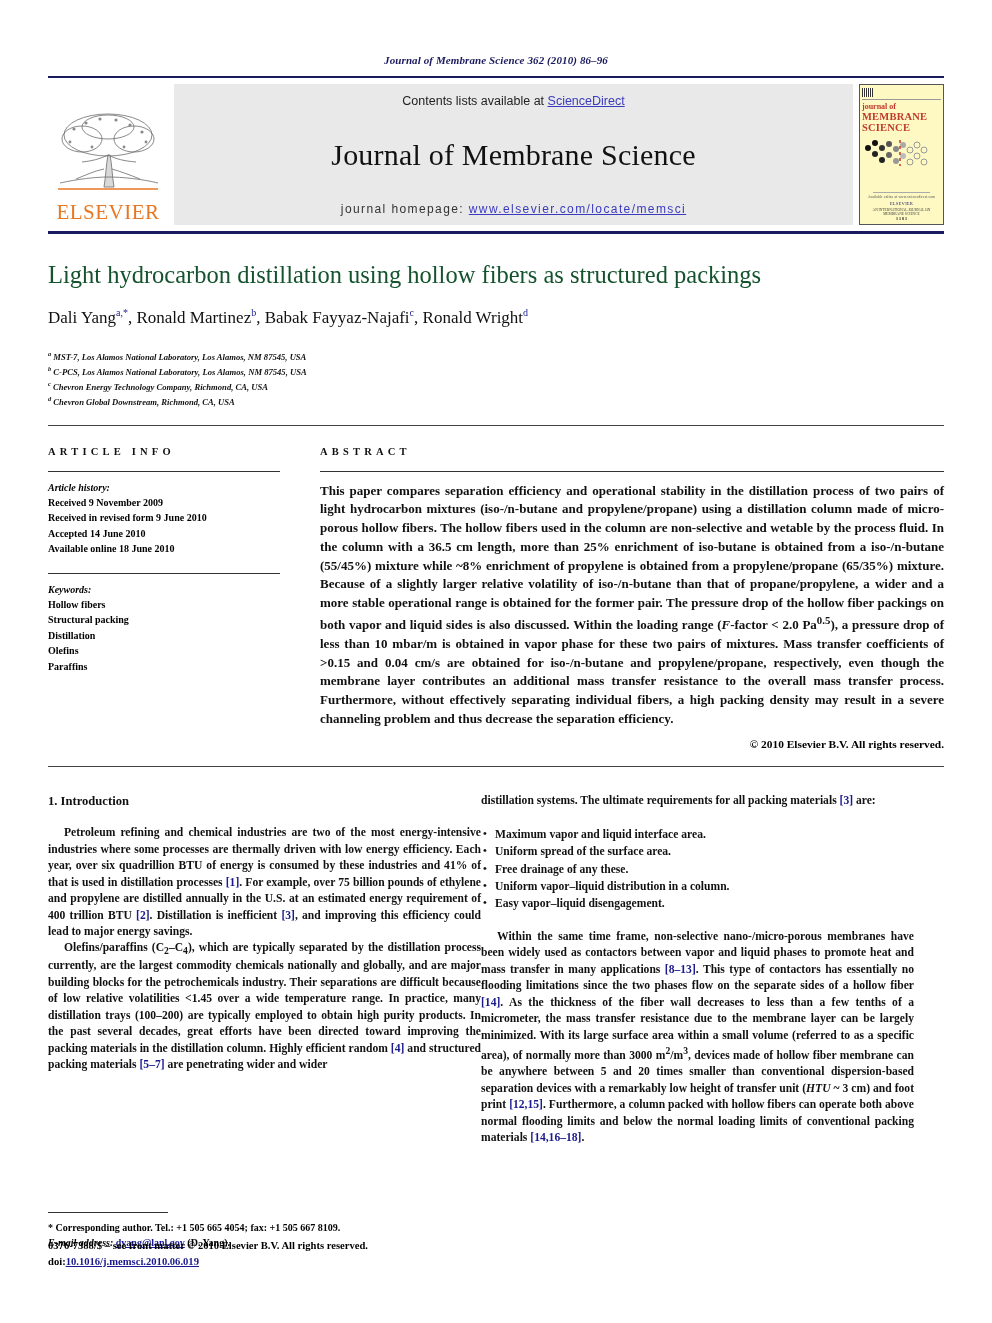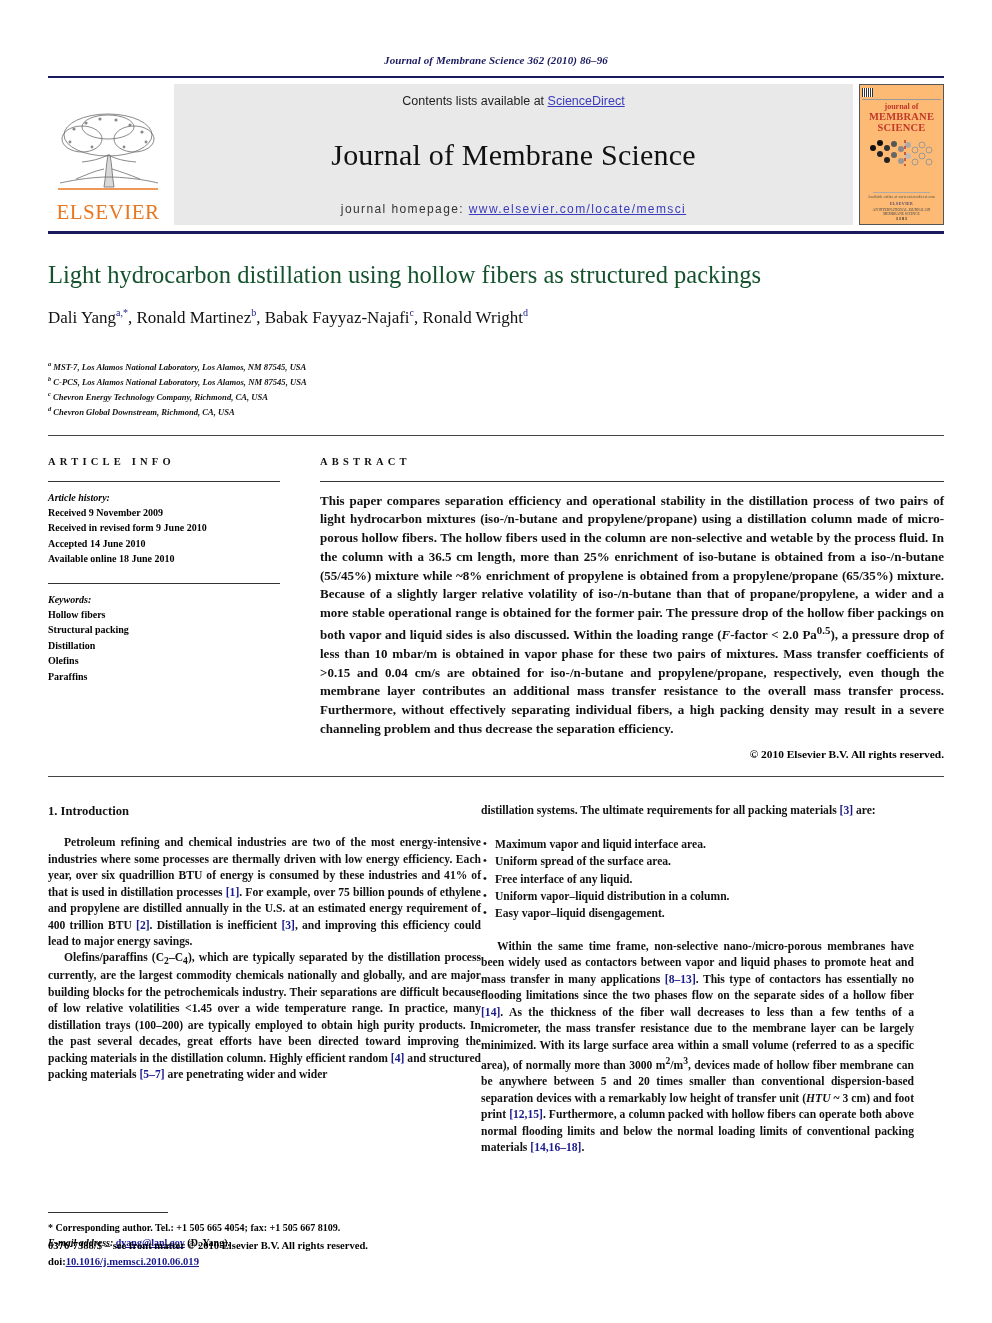--- a/index.html
+++ b/index.html
@@ -72,25 +72,24 @@
   .homepage-line {
     font-family:"Liberation Sans", sans-serif;
     font-size:12px;
     color:#333;
     letter-spacing:1.4px;
   }
   .homepage-line .url { color:#3b3bbd; }
   .cover-thumb {
     width:85px; flex:0 0 85px;
     border:1px solid #555;
-    background:#fdba74;
+    background:#fef9c3;
     padding:3px 2px;
     box-sizing:border-box;
     display:flex; flex-direction:column;
-    align-items:center;
   }
   .cov-barcode { align-self:flex-start; width:11px; height:9px;
     background:repeating-linear-gradient(90deg,#333 0 1px,#fff 1px 2px); margin-bottom:1px;}
   .cov-rule { width:100%; height:1px; background:#999; margin:1px 0 3px 0; }
   .cov-jof { font-family:"Liberation Serif", serif; font-size:8px; color:#c0392b; font-weight:bold; line-height:1.05; }
   .cov-mem { font-family:"Liberation Serif", serif; font-size:10.5px; color:#c0392b; font-weight:bold; line-height:1.05; letter-spacing:0.2px;}
   .cov-sci { font-family:"Liberation Serif", serif; font-size:10.5px; color:#c0392b; font-weight:bold; line-height:1.05; letter-spacing:0.2px;}
   .cov-art { margin-top:3px; }
   .cov-foot { margin-top:auto; width:100%; text-align:center; }
   .cov-foot .l1 { height:1px; background:#aaa; width:72%; margin:2px auto 2px; }
@@ -108,21 +107,21 @@
     font-size:24.5px;
     line-height:1.2;
     color:#14532d;
     font-weight:normal;
     margin:0 0 18px 0;
   }
   .authors {
     font-family:"Liberation Serif", serif;
     font-size:17px;
     color:#111;
-    margin-bottom:31px;
+    margin-bottom:21px;
   }
   .authors sup { font-size:10px; color:#1a1a8e; }
   .affil {
     font-family:"Liberation Serif", serif;
     font-style:italic;
     font-weight:bold;
     font-size:8.6px;
     line-height:1.52;
     color:#111;
   }
@@ -356,21 +355,21 @@
       <div class="h2">1. Introduction</div>
       <p class="bp">Petroleum refining and chemical industries are two of the most energy-intensive industries where some processes are thermally driven with low energy efficiency. Each year, over six quadrillion BTU of energy is consumed by these industries and 41% of that is used in distillation processes <span class="ref">[1]</span>. For example, over 75 billion pounds of ethylene and propylene are distilled annually in the U.S. at an estimated energy requirement of 400 trillion BTU <span class="ref">[2]</span>. Distillation is inefficient <span class="ref">[3]</span>, and improving this efficiency could lead to major energy savings.</p>
       <p class="bp">Olefins/paraffins (C<sub>2</sub>–C<sub>4</sub>), which are typically separated by the distillation process currently, are the largest commodity chemicals nationally and globally, and are major building blocks for the petrochemicals industry. Their separations are difficult because of low relative volatilities &lt;1.45 over a wide temperature range. In practice, many distillation trays (100–200) are typically employed to obtain high purity products. In the past several decades, great efforts have been directed toward improving the packing materials in the distillation column. Highly efficient random <span class="ref">[4]</span> and structured packing materials <span class="ref">[5–7]</span> are penetrating wider and wider</p>
     </div>
 
     <div class="bcol">
       <p class="bp noind">distillation systems. The ultimate requirements for all packing materials <span class="ref">[3]</span> are:</p>
       <ul class="bullets">
         <li>Maximum vapor and liquid interface area.</li>
         <li>Uniform spread of the surface area.</li>
-        <li>Free interface of any liquid.</li>
+        <li>Free drainage of any these.</li>
         <li>Uniform vapor–liquid distribution in a column.</li>
         <li>Easy vapor–liquid disengagement.</li>
       </ul>
       <p class="bp">Within the same time frame, non-selective nano-/micro-porous membranes have been widely used as contactors between vapor and liquid phases to promote heat and mass transfer in many applications <span class="ref">[8–13]</span>. This type of contactors has essentially no flooding limitations since the two phases flow on the separate sides of a hollow fiber <span class="ref">[14]</span>. As the thickness of the fiber wall decreases to less than a few tenths of a micrometer, the mass transfer resistance due to the membrane layer can be largely minimized. With its large surface area within a small volume (referred to as a specific area), of normally more than 3000 m<sup>2</sup>/m<sup>3</sup>, devices made of hollow fiber membrane can be anywhere between 5 and 20 times smaller than conventional dispersion-based separation devices with a remarkably low height of transfer unit (<i>HTU</i> ~ 3 cm) and foot print <span class="ref">[12,15]</span>. Furthermore, a column packed with hollow fibers can operate both above normal flooding limits and below the normal loading limits of conventional packing materials <span class="ref">[14,16–18]</span>.</p>
     </div>
   </div>
 
   <div class="footnote">
     <div class="fn-rule"></div>
     <div class="fn-line">* Corresponding author. Tel.: +1 505 665 4054; fax: +1 505 667 8109.</div>

